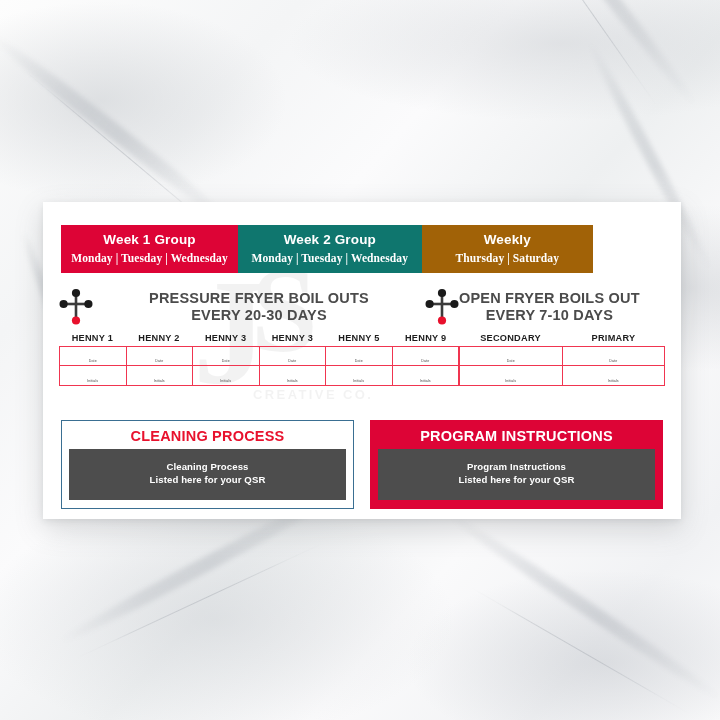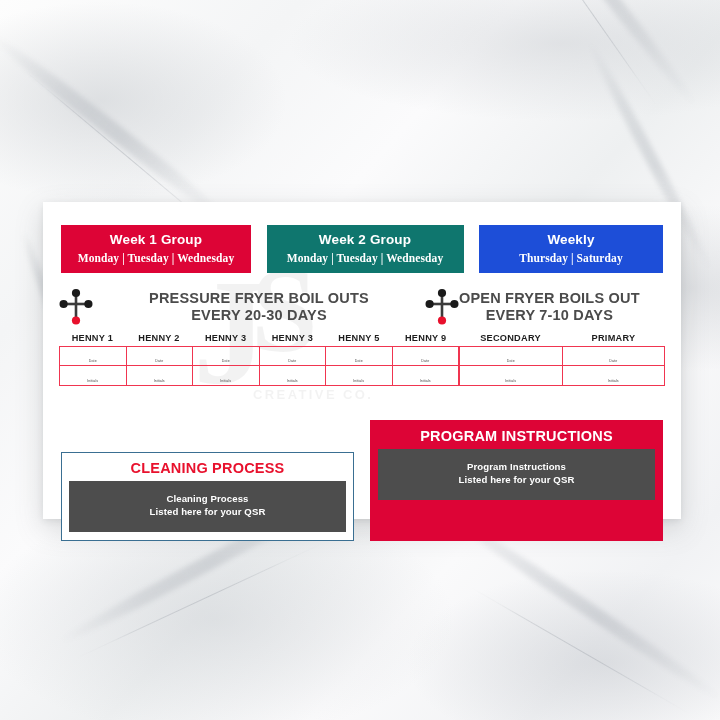--- a/index.html
+++ b/index.html
@@ -71,34 +71,34 @@
   #watermark .wm-txt {
     position: absolute; left: 60px; top: 130px;
     font-size: 13px; letter-spacing: 2.4px;
   }
 
   
   #week-header-row {
     position: absolute;
     left: 18px;
     top: 23px;
-    width: 602px;
+    width: 532px;
     display: flex;
     justify-content: space-between;
     align-items: flex-start;
   }
   .week-block {
     padding: 7px 6px 8px 6px;
     text-align: center;
     color: #ffffff;
     box-sizing: border-box;
   }
   .week-block.w1 { width: 190px; background: #dd0436; }
   .week-block.w2 { width: 197px; background: #0f766e; }
-  .week-block.w3 { width: 184px; background: #1d4ed8; }
+  .week-block.w3 { width: 184px; background: #a16207; }
   .week-title {
     font-size: 13.5px;
     font-weight: bold;
     letter-spacing: .15px;
     line-height: 16px;
   }
   .week-days {
     margin-top: 3px;
     font-family: "Liberation Serif", serif;
     font-size: 11.5px;
@@ -189,21 +189,20 @@
     justify-content: space-between;
   }
   .bottom-panel {
     width: 293px;
     box-sizing: border-box;
     padding: 6px 7px 8px 7px;
   }
   #cleaning-panel {
     background: #ffffff;
     border: 1.4px solid #3a6f92;
-    margin-top: 32px;
   }
   #program-panel {
     background: #dd0436;
     border: 1.4px solid #dd0436;
     padding-left: 7px;
   }
   .bottom-title {
     text-align: center;
     font-size: 14.5px;
     font-weight: bold;

